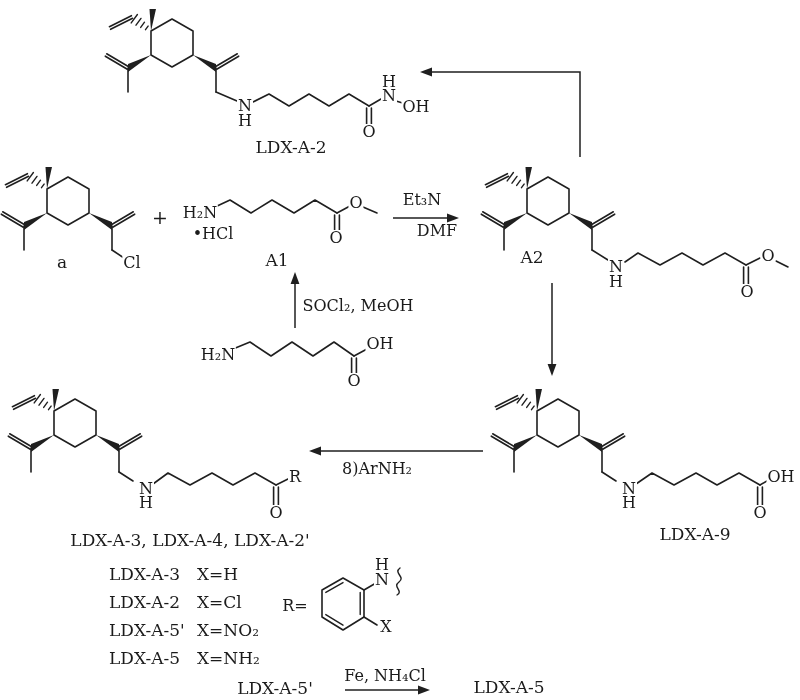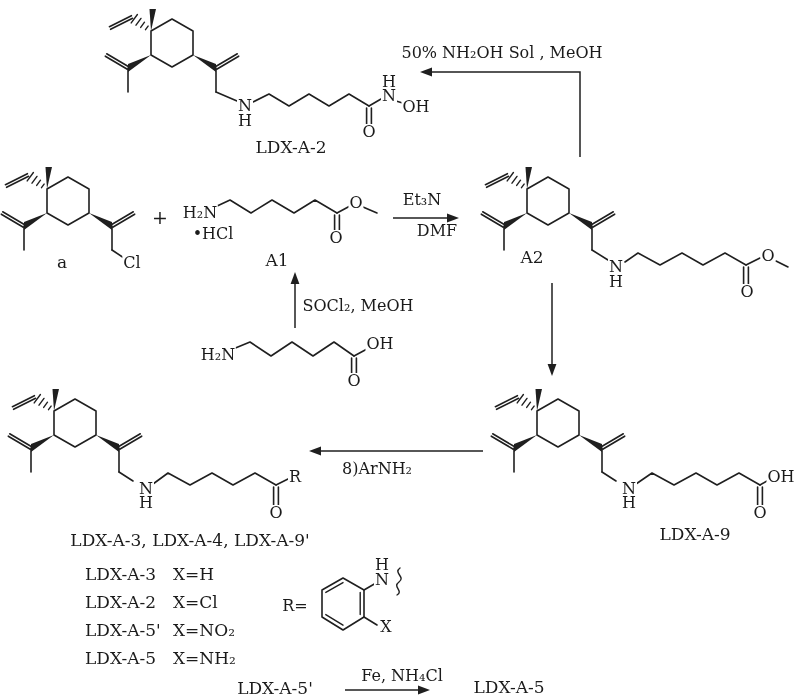--- a/index.html
+++ b/index.html
@@ -10,21 +10,21 @@
   #scheme-svg{position:absolute;left:0;top:0;}
   .bond{stroke:#1f1f1f;stroke-width:1.6;fill:none;stroke-linecap:round;stroke-linejoin:round;}
   .thin{stroke-width:1.4;}
   .wedge{fill:#1f1f1f;stroke:none;}
   .arrowline{stroke:#1f1f1f;stroke-width:1.5;fill:none;}
   .arrowhead{fill:#1f1f1f;stroke:none;}
   .t{position:absolute;transform:translate(-50%,-50%);white-space:nowrap;line-height:1.05;}
   .t17{font-size:17px;}
   .t16{font-size:16px;}
   .t18{font-size:19px;}
-  .tl{transform:translate(0,-50%);}
+  .tl{transform:translate(0,-50%);margin-left:24px;}
   .atom{font-size:16px;background:#fff;padding:0 1px;line-height:1.0;}
 </style>
 </head>
 <body>
 
 <div id="canvas">
 
   <svg id="scheme-svg" width="800" height="700" viewBox="0 0 800 700">
     <defs>
       <g id="terpene">
@@ -130,30 +130,29 @@
       <path class="arrowline" d="M345,690 L420,690"></path>
       <polygon class="arrowhead" points="430,690 418,685.6 418,694.4"></polygon>
     </g>
   </svg>
 
   <div class="t t17" style="left:291px;top:148px">LDX-A-2</div>
   <div class="t t17" style="left:62px;top:263px">a</div>
   <div class="t t17" style="left:277px;top:261px">A1</div>
   <div class="t t17" style="left:532px;top:258px">A2</div>
   <div class="t t17" style="left:695px;top:535px">LDX-A-9</div>
-  <div class="t t17" style="left:190px;top:541px">LDX-A-3, LDX-A-4, LDX-A-9'</div>
+  <div class="t t17" style="left:190px;top:541px">LDX-A-3, LDX-A-4, LDX-A-2'</div>
   <div class="t t17" style="left:275px;top:689px">LDX-A-5'</div>
   <div class="t t17" style="left:509px;top:688px">LDX-A-5</div>
 
-  <div class="t t16" style="left:502px;top:53px">50% NH₂OH Sol , MeOH</div>
   <div class="t t16" style="left:422px;top:200px">Et₃N</div>
   <div class="t t16" style="left:437px;top:231px">DMF</div>
   <div class="t t16" style="left:358px;top:306px">SOCl₂, MeOH</div>
   <div class="t t16" style="left:377px;top:469px">8)ArNH₂</div>
-  <div class="t t16" style="left:402px;top:676px">Fe, NH₄Cl</div>
+  <div class="t t16" style="left:385px;top:676px">Fe, NH₄Cl</div>
 
   <div class="t t18" style="left:160px;top:218px">+</div>
 
   <div class="t atom" style="left:245px;top:106px">N</div>
   <div class="t atom" style="left:245px;top:121px">H</div>
   <div class="t atom" style="left:369px;top:132px">O</div>
   <div class="t atom" style="left:389px;top:82px">H</div>
   <div class="t atom" style="left:389px;top:96px">N</div>
   <div class="t atom" style="left:416px;top:107px">OH</div>
 

